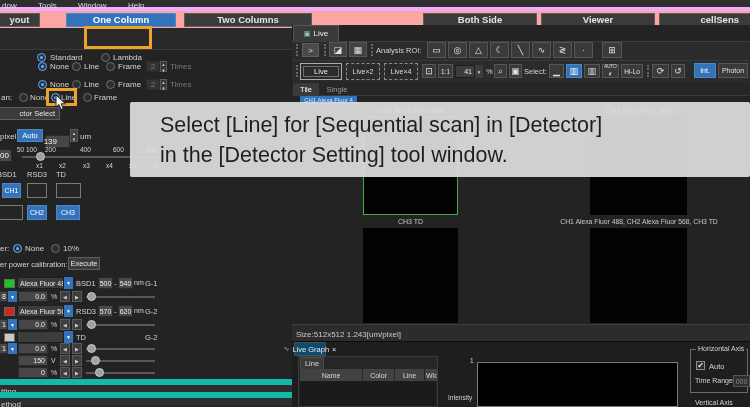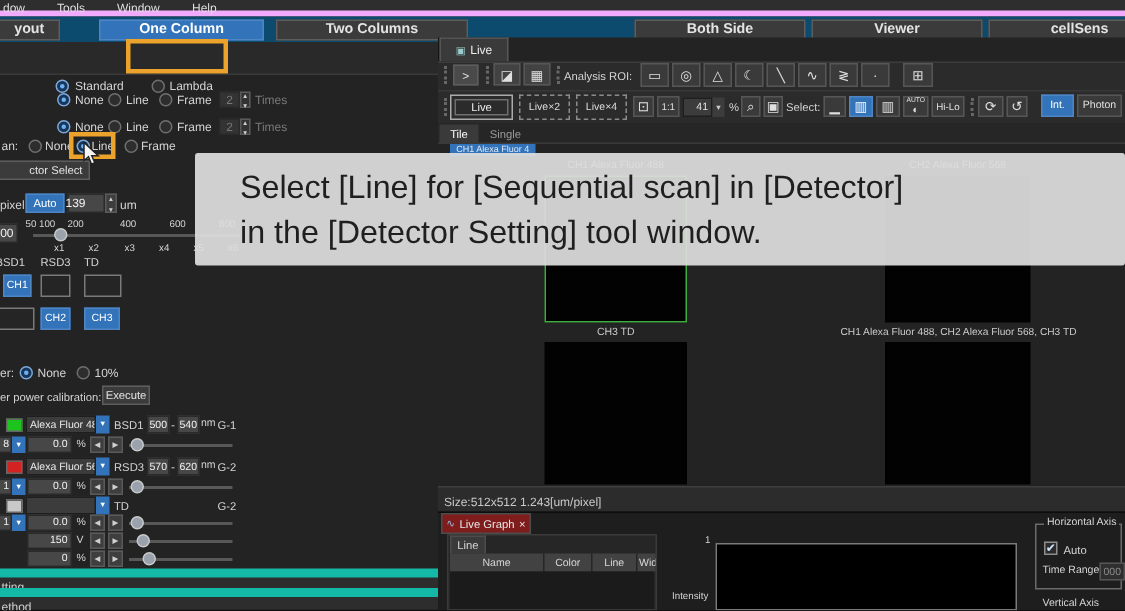--- a/index.html
+++ b/index.html
@@ -16,21 +16,21 @@
   .ddarr{background:#3273b9;color:#fff;font-size:5px}
   .arr{background:#3e3e3e;border:1px solid #5a5a5a;color:#cfcfcf;font-size:5px}
   .radio{position:absolute;width:9px;height:9px;border-radius:50%;background:#2d2d2d;border:1px solid #6f6f6f}
   .radio.on{background:#16365c;border-color:#7fa9d9}
   .radio.on::after{content:"";position:absolute;left:2px;top:2px;width:3px;height:3px;border-radius:50%;background:#6db0f0}
   .track{position:absolute;height:2px;background:#585858}
   .knob{position:absolute;width:9px;height:9px;border-radius:50%;background:#9aa3ad;border:1px solid #c9c9c9}
   .sw{position:absolute;border:1px solid #666}
   .menubar{position:absolute;left:0;top:0;width:750px;height:11px;background:#2e2e2e;border-bottom:4px solid #f0abfc}
   .menubar span{position:absolute;top:1px;color:#dedede;font-size:8px}
-  .laybar{position:absolute;left:0;top:11px;width:750px;height:17px;background:#0c4a6e}
+  .laybar{position:absolute;left:0;top:11px;width:750px;height:17px;background:#fca5a5}
   .laybtn{font-size:9.5px;font-weight:bold}
   .tabbar{position:absolute;left:0;top:28px;width:292px;height:22px;background:#292929;border-bottom:1px solid #3a3a3a}
   .tab{position:absolute;top:31px;height:16px;display:flex;align-items:center;font-size:6.8px;color:#bdbdbd;gap:2px;justify-content:center}
   .tab.active{background:#3e3e3e;border:1px solid #555;border-bottom:none;color:#f0f0f0}
   .lpanel{position:absolute;left:0;top:50px;width:292px;height:357px;background:#232323}
   .hl{position:absolute;border:3px solid #eca32b;z-index:6}
   .secbar{position:absolute;left:0;width:292px;background:#2d2d2d;border-top:6px solid #14b8a6;color:#cfcfcf}
   .rpanel{position:absolute;left:292px;top:25px;width:458px;height:382px;background:#232323;border-left:1px solid #161616}
   .toolbar{position:absolute;background:#2b2b2b}
   .hdl{position:absolute;width:0;height:12px;border-left:2px dotted #676767}
@@ -141,21 +141,21 @@
     <span class="l" style="left:30px;top:43px">None</span>
     <span class="radio on" style="left:51px;top:43px"></span>
     <span class="l" style="left:61px;top:43px">Line</span>
     <span class="radio" style="left:83px;top:43px"></span>
     <span class="l" style="left:94px;top:43px">Frame</span>
 
     <div class="b btn" style="left:-14px;top:57px;width:74px;height:13px;font-size:7.5px;justify-content:flex-end;padding-right:4px">ctor Select</div>
 
     <span class="l" style="left:0;top:82px">pixel</span>
     <div class="b blue" style="left:17px;top:79px;width:26px;height:13px;font-size:7.5px">Auto</div>
-    <div class="b box" style="left:45px;top:79px;width:25px;height:13px;justify-content:flex-end;padding-right:12px">139</div>
+    <div class="b box" style="left:45px;top:85px;width:25px;height:13px;justify-content:flex-end;padding-right:12px">139</div>
     <div class="b arr" style="left:70px;top:79px;width:8px;height:13px;flex-direction:column">
       <span>▴</span>
         <span>▾</span>
     </div>
     <span class="l" style="left:80px;top:82px">um</span>
 
     <div class="b box" style="left:-12px;top:99px;width:24px;height:13px;justify-content:flex-end;padding-right:2px">00</div>
     <span class="l tiny" style="left:17px;top:96px">50</span>
     <span class="l tiny" style="left:26px;top:96px">100</span>
     <span class="l tiny" style="left:45px;top:96px">200</span>
@@ -401,21 +401,21 @@
   <div class="ttl" style="left:363px;top:218px;width:95px">CH3 TD</div>
   <div class="img" style="left:363px;top:228px;width:95px;height:95px"></div>
   <div class="ttl" style="left:558px;top:218px;width:162px;font-size:6.8px">CH1 Alexa Fluor 488, CH2 Alexa Fluor 568, CH3 TD</div>
   <div class="img" style="left:590px;top:228px;width:97px;height:95px"></div>
 
   <div style="position:absolute;left:292px;top:324px;width:458px;height:17px;background:#2c2c2c;border-top:1px solid #3e3e3e">
     <span class="l" style="left:4px;top:5px;color:#c9c9c9">Size:512x512  1.243[um/pixel]</span>
   </div>
 
   <div style="position:absolute;left:292px;top:341px;width:458px;height:66px;background:#1e1e1e;border-top:1px solid #0d0d0d"></div>
-  <div class="b" style="left:294px;top:342px;width:60px;height:14px;background:#7f1d1d;border:1px solid #4c4c4c;gap:3px;font-size:7.5px;color:#e8e8e8">
+  <div class="b" style="left:294px;top:342px;width:32px;height:14px;background:#0c4a6e;border:1px solid #4c4c4c;gap:3px;font-size:7.5px;color:#e8e8e8">
     <span style="font-size:7px;color:#9bd">∿</span>
     <span>Live Graph</span>
     <span>×</span>
   </div>
   <div style="position:absolute;left:298px;top:356px;width:140px;height:51px;background:#262626;border:1px solid #3a3a3a"></div>
   <div class="b" style="left:300px;top:357px;width:24px;height:12px;background:#3a3a3a;border:1px solid #4c4c4c;border-bottom:none;font-size:7.5px">Line</div>
   <div class="b hcell" style="left:300px;top:369px;width:62px;height:12px">Name</div>
   <div class="b hcell" style="left:363px;top:369px;width:31px;height:12px">Color</div>
   <div class="b hcell" style="left:395px;top:369px;width:29px;height:12px">Line</div>
   <div class="b hcell" style="left:425px;top:369px;width:12px;height:12px;overflow:hidden;justify-content:flex-start;padding-left:1px">Wid</div>

